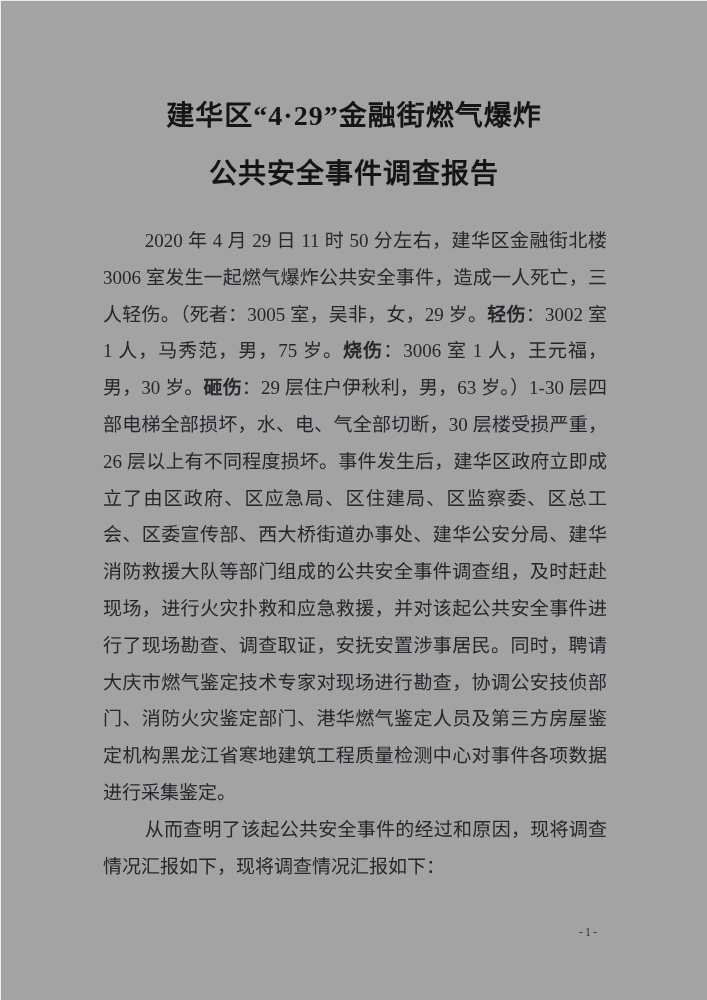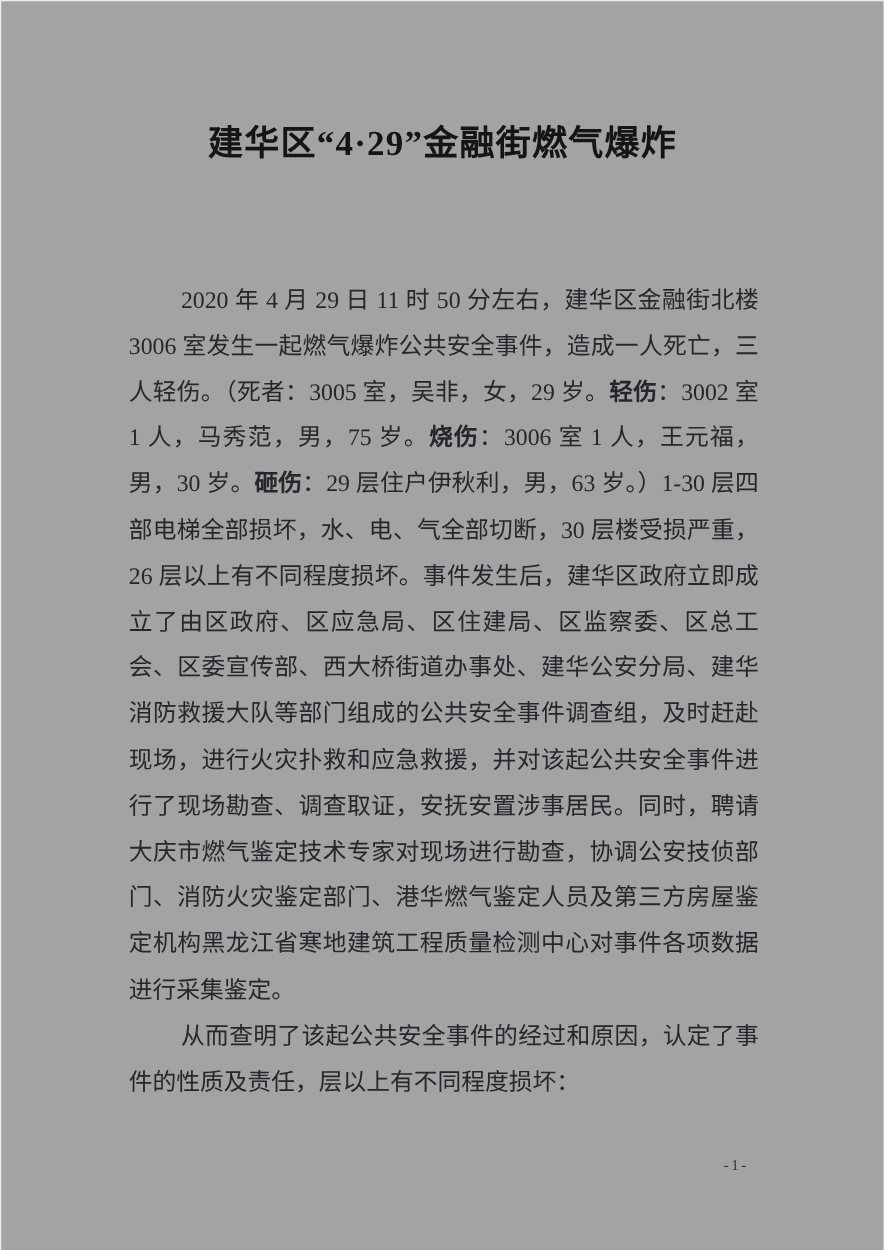--- a/index.html
+++ b/index.html
@@ -57,21 +57,22 @@
     letter-spacing: 2px;
     color: #33333b;
   }
 </style>
 </head>
 <body>
 
 <div class="page">
   <div class="title-block">
     <h1 class="title-line">建华区“4·29”金融街燃气爆炸</h1>
+    <h1 class="title-line">公共安全事件调查报告</h1>
   </div>
 
   <div class="body-block">
       <p class="para"><span>2020 年 4 月 29 日 11 时 50 分左右，建华区金融街北楼 3006 室发生一起燃气爆炸公共安全事件，造成一人死亡，三人轻伤。（死者：3005 室，吴非，女，29 岁。</span><span class="bold">轻伤</span><span>：3002 室 1 人，马秀范，男，75 岁。</span><span class="bold">烧伤</span><span>：3006 室 1 人，王元福，男，30 岁。</span><span class="bold">砸伤</span><span>：29 层住户伊秋利，男，63 岁。）1-30 层四部电梯全部损坏，水、电、气全部切断，30 层楼受损严重，26 层以上有不同程度损坏。事件发生后，建华区政府立即成立了由区政府、区应急局、区住建局、区监察委、区总工会、区委宣传部、西大桥街道办事处、建华公安分局、建华消防救援大队等部门组成的公共安全事件调查组，及时赶赴现场，进行火灾扑救和应急救援，并对该起公共安全事件进行了现场勘查、调查取证，安抚安置涉事居民。同时，聘请大庆市燃气鉴定技术专家对现场进行勘查，协调公安技侦部门、消防火灾鉴定部门、港华燃气鉴定人员及第三方房屋鉴定机构黑龙江省寒地建筑工程质量检测中心对事件各项数据进行采集鉴定。</span></p>
-      <p class="para"><span>从而查明了该起公共安全事件的经过和原因，认定了事件的性质及责任，层以上有不同程度损坏：</span></p>
+      <p class="para"><span>从而查明了该起公共安全事件的经过和原因，现将调查情况汇报如下，现将调查情况汇报如下：</span></p>
     </div>
 
   <div class="page-number">-1-</div>
 </div>
 
 </body></html>

